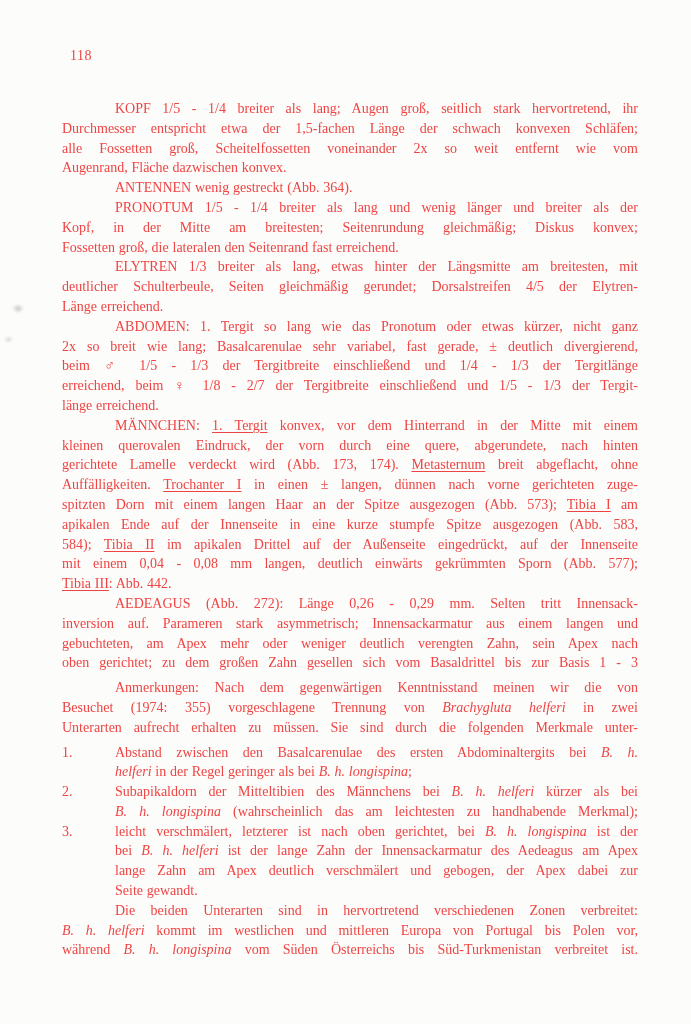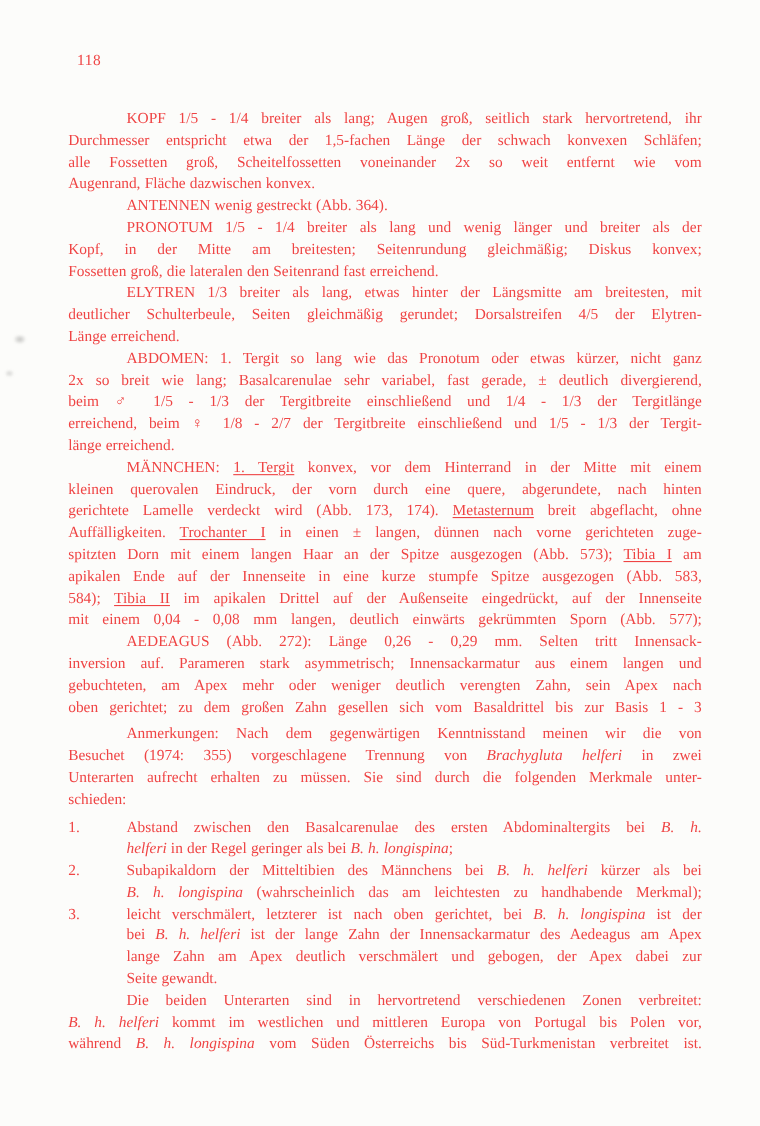--- a/index.html
+++ b/index.html
@@ -89,32 +89,32 @@
       </div>
       <div class="block p">
         <div class="line indent jfy"><span>MÄNNCHEN: </span><span class="u">1. Tergit</span><span> konvex, vor dem Hinterrand in der Mitte mit einem</span></div>
         <div class="line jfy"><span>kleinen querovalen Eindruck, der vorn durch eine quere, abgerundete, nach hinten</span></div>
         <div class="line jfy"><span>gerichtete Lamelle verdeckt wird (Abb. 173, 174). </span><span class="u">Metasternum</span><span> breit abgeflacht, ohne</span></div>
         <div class="line jfy"><span>Auffälligkeiten. </span><span class="u">Trochanter I</span><span> in einen ± langen, dünnen nach vorne gerichteten zuge-</span></div>
         <div class="line jfy"><span>spitzten Dorn mit einem langen Haar an der Spitze ausgezogen (Abb. 573); </span><span class="u">Tibia I</span><span> am</span></div>
         <div class="line jfy"><span>apikalen Ende auf der Innenseite in eine kurze stumpfe Spitze ausgezogen (Abb. 583,</span></div>
         <div class="line jfy"><span>584); </span><span class="u">Tibia II</span><span> im apikalen Drittel auf der Außenseite eingedrückt, auf der Innenseite</span></div>
         <div class="line jfy"><span>mit einem 0,04 - 0,08 mm langen, deutlich einwärts gekrümmten Sporn (Abb. 577);</span></div>
+        <div class="line"><span class="u">Tibia III</span><span>: Abb. 442.</span></div>
       </div>
       <div class="block p">
         <div class="line indent jfy"><span>AEDEAGUS (Abb. 272): Länge 0,26 - 0,29 mm. Selten tritt Innensack-</span></div>
         <div class="line jfy"><span>inversion auf. Parameren stark asymmetrisch; Innensackarmatur aus einem langen und</span></div>
         <div class="line jfy"><span>gebuchteten, am Apex mehr oder weniger deutlich verengten Zahn, sein Apex nach</span></div>
         <div class="line jfy"><span>oben gerichtet; zu dem großen Zahn gesellen sich vom Basaldrittel bis zur Basis 1 - 3</span></div>
       </div>
       <div class="block p sp">
         <div class="line indent jfy"><span>Anmerkungen: Nach dem gegenwärtigen Kenntnisstand meinen wir die von</span></div>
         <div class="line jfy"><span>Besuchet (1974: 355) vorgeschlagene Trennung von </span><i>Brachygluta helferi</i><span> in zwei</span></div>
         <div class="line jfy"><span>Unterarten aufrecht erhalten zu müssen. Sie sind durch die folgenden Merkmale unter-</span></div>
-        <div class="line"><span>schieden:</span></div>
       </div>
       <div class="block li sp">
         <span class="marker">1.</span>
         <div class="line jfy"><span>Abstand zwischen den Basalcarenulae des ersten Abdominaltergits bei </span><i>B. h.</i></div>
         <div class="line"><i>helferi</i><span> in der Regel geringer als bei </span><i>B. h. longispina</i><span>;</span></div>
       </div>
       <div class="block li">
         <span class="marker">2.</span>
         <div class="line jfy"><span>Subapikaldorn der Mitteltibien des Männchens bei </span><i>B. h. helferi</i><span> kürzer als bei</span></div>
         <div class="line jfy"><i>B. h. longispina</i><span> (wahrscheinlich das am leichtesten zu handhabende Merkmal);</span></div>

